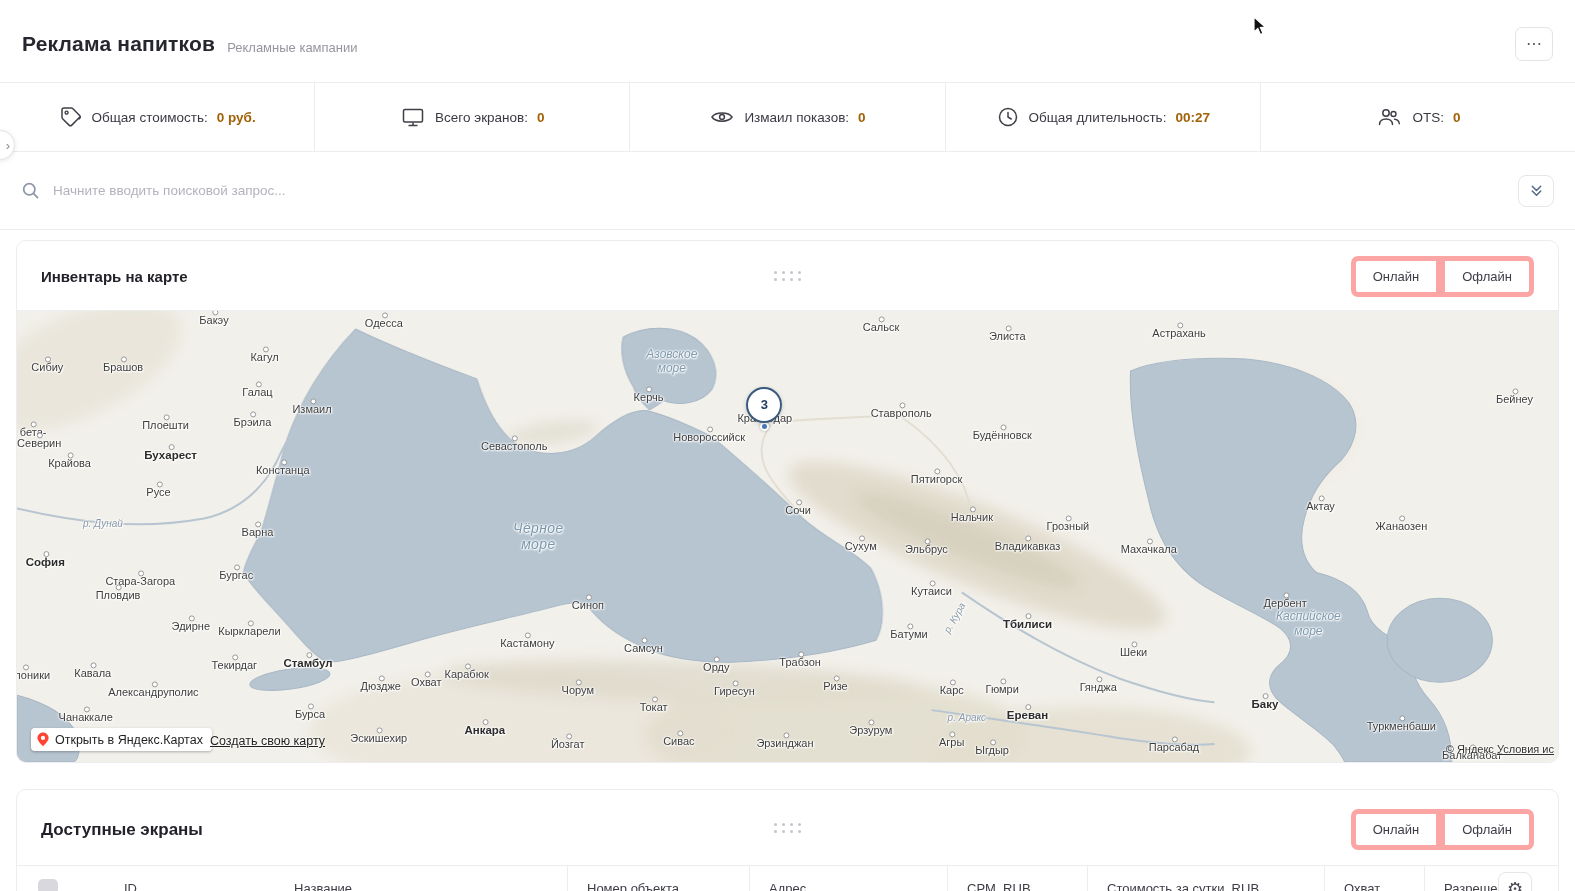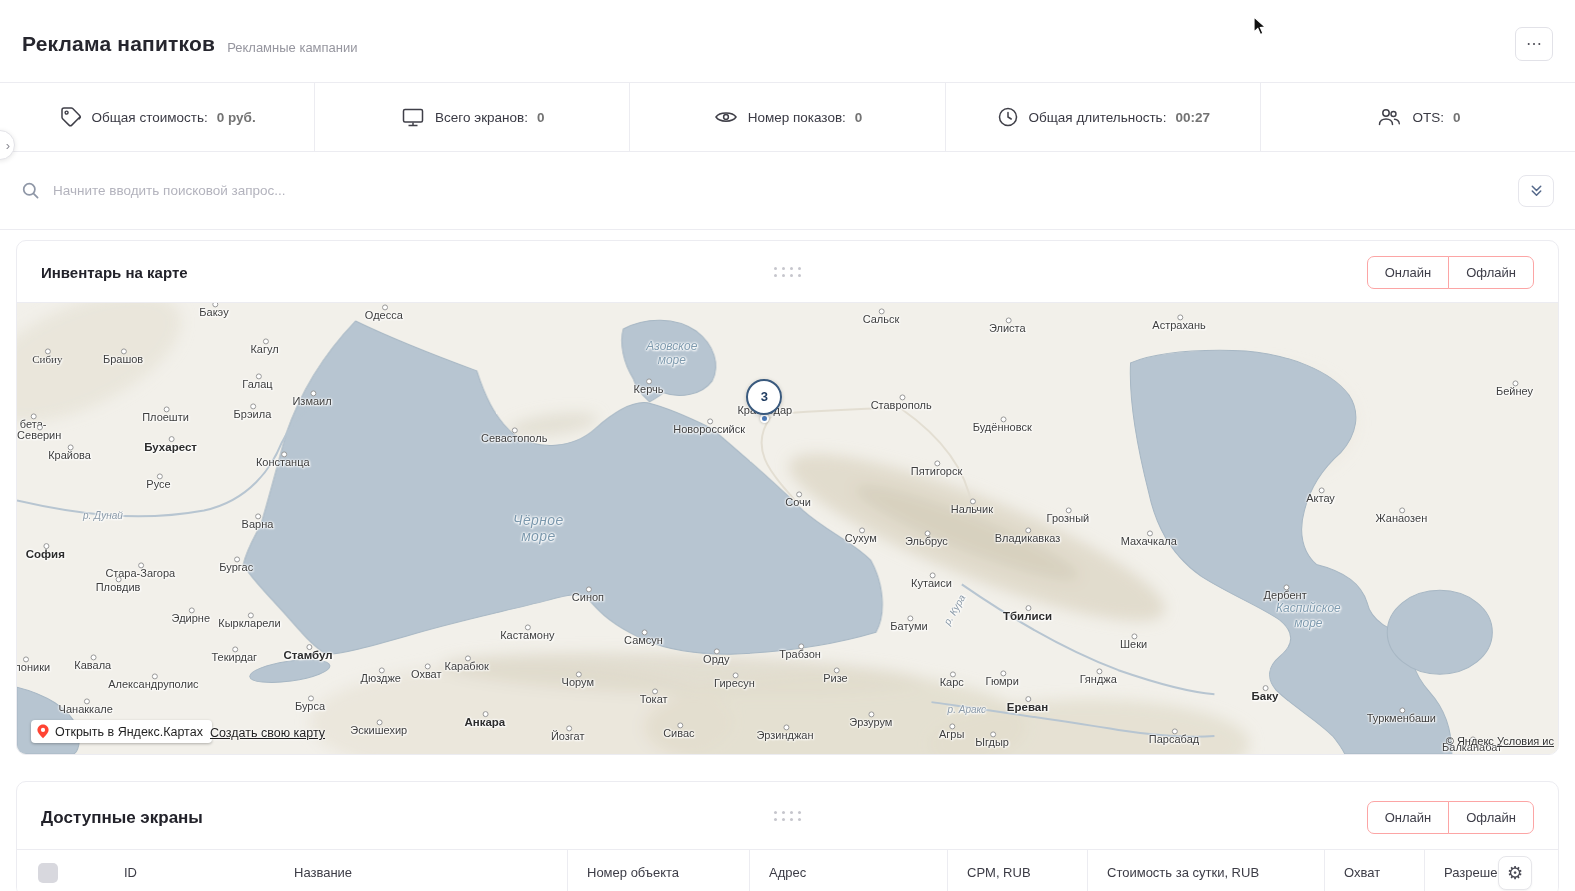--- a/index.html
+++ b/index.html
@@ -30,21 +30,21 @@
   .more-btn{
     margin-left:12px;width:38px;height:34px;background:#fff;border:1px solid #e2e2e8;
     border-radius:7px;font-size:16px;color:#55555e;cursor:pointer;line-height:1;
     font-family:inherit;
   }
   
   .stats{display:flex;border-top:1px solid var(--border);border-bottom:1px solid var(--border);height:70px;}
   .stat{flex:1;display:flex;align-items:center;justify-content:center;gap:9px;border-right:1px solid var(--border);}
   .stat:last-child{border-right:none;}
   .stat .lbl{color:#3a3a44;font-size:13.5px;}
-  .stat .val{font-weight:700;color:#737373;font-size:13.5px;}
+  .stat .val{font-weight:700;color:#a16207;font-size:13.5px;}
   .sicon{flex:0 0 auto;display:block;}
   
   .search{display:flex;align-items:center;gap:13px;padding:0 21px;height:78px;border-bottom:1px solid var(--border);}
   .search input{
     flex:1;border:none;outline:none;font-size:13.5px;font-family:inherit;color:#333;
   }
   .search input::placeholder{color:#b3b3bd;}
   .expand-btn{
     width:36px;height:32px;border:1px solid #e6e6ec;background:#fff;border-radius:8px;
     display:flex;align-items:center;justify-content:center;cursor:pointer;
@@ -56,21 +56,21 @@
   .table-card{margin-top:26px;}
   .table-card .card-head{padding:19px 24px 15px;}
   .table-card h2{font-size:17px;}
   .drag-dots{
     position:absolute;left:50%;top:50%;transform:translate(-50%,-50%);
     display:grid;grid-template-columns:repeat(4,4px);grid-gap:4px;cursor:grab;
   }
   .drag-dots i{width:3px;height:3px;border-radius:50%;background:#c6c6cd;}
   .seg{display:flex;margin-left:auto;}
   .seg button{
-    padding:8px 17px;background:#fff;border:1px solid #fca5a5;font-size:13px;color:#3d3d48;
+    padding:8px 17px;background:#fff;border:5px solid #fca5a5;font-size:13px;color:#3d3d48;
     cursor:pointer;font-family:inherit;
   }
   .seg button:first-child{border-radius:7px 0 0 7px;}
   .seg button:last-child{border-radius:0 7px 7px 0;margin-left:-1px;}
   
   .map{position:relative;height:452px;overflow:hidden;background:var(--land);border-top:1px solid var(--border);}
   .map-svg{position:absolute;inset:0;width:100%;height:100%;}
   .land{fill:var(--land);}
   .water path,.water ellipse{fill:var(--water);stroke:#a7b7c4;stroke-width:1;}
   .rivers path{fill:none;stroke:var(--water);stroke-width:2;}
@@ -175,21 +175,21 @@
         <path d="M13 17.5 v3 M8.5 20.5 h9" fill="none" stroke="#3f3f48" stroke-width="1.5"></path>
       </svg>
       <span class="lbl">Всего экранов:</span>
       <span class="val">0</span>
     </div>
     <div class="stat">
       <svg class="sicon" width="26" height="24" viewBox="0 0 26 24">
         <path d="M3 12 C6.5 6.5 19.5 6.5 23 12 C19.5 17.5 6.5 17.5 3 12 Z" fill="none" stroke="#3f3f48" stroke-width="1.5"></path>
         <circle cx="13" cy="12" r="2.4" fill="none" stroke="#3f3f48" stroke-width="1.5"></circle>
       </svg>
-      <span class="lbl">Номер показов:</span>
+      <span class="lbl">Измаил показов:</span>
       <span class="val">0</span>
     </div>
     <div class="stat">
       <svg class="sicon" width="24" height="24" viewBox="0 0 24 24">
         <circle cx="12" cy="12" r="8.5" fill="none" stroke="#3f3f48" stroke-width="1.5"></circle>
         <path d="M12 7.5 V12 l3.2 2" fill="none" stroke="#3f3f48" stroke-width="1.5" stroke-linecap="round"></path>
       </svg>
       <span class="lbl">Общая длительность:</span>
       <span class="val">00:27</span>
     </div>
@@ -276,21 +276,21 @@
           <path d="M746,114 C720,150 756,180 770,198"></path>
         </g>
       </svg>
 
       <div class="map-labels">
           <span class="ml c" style="left: 12.7869%; top: 2.21239%;">Бакэу</span>
           <span class="ml c" style="left: 23.8033%; top: 2.87611%;">Одесса</span>
           <span class="ml c" style="left: 56.0656%; top: 3.76106%;">Сальск</span>
           <span class="ml c" style="left: 64.2623%; top: 5.75221%;">Элиста</span>
           <span class="ml c" style="left: 75.4098%; top: 5.0885%;">Астрахань</span>
-          <span class="ml c" style="left: 1.96721%; top: 12.6106%; font-family: Liberation Serif, serif;">Сибиу</span>
+          <span class="ml c" style="left: 1.96721%; top: 12.6106%;">Сибиу</span>
           <span class="ml c" style="left: 6.88525%; top: 12.6106%;">Брашов</span>
           <span class="ml c" style="left: 16.0656%; top: 10.3982%;">Кагул</span>
           <span class="ml c" style="left: 97.1803%; top: 19.6903%;">Бейнеу</span>
           <span class="ml c" style="left: 15.6066%; top: 18.1416%;">Галац</span>
           <span class="ml c" style="left: 19.1475%; top: 21.9027%;">Измаил</span>
           <span class="ml c" style="left: 40.9836%; top: 19.2478%;">Керчь</span>
           <span class="ml c" style="left: 48.5246%; top: 23.8938%;">Краснодар</span>
           <span class="ml c" style="left: 57.377%; top: 22.7876%;">Ставрополь</span>
           <span class="ml c" style="left: 9.63934%; top: 25.4425%;">Плоешти</span>
           <span class="ml c" style="left: 15.2787%; top: 24.7788%;">Брэила</span>

